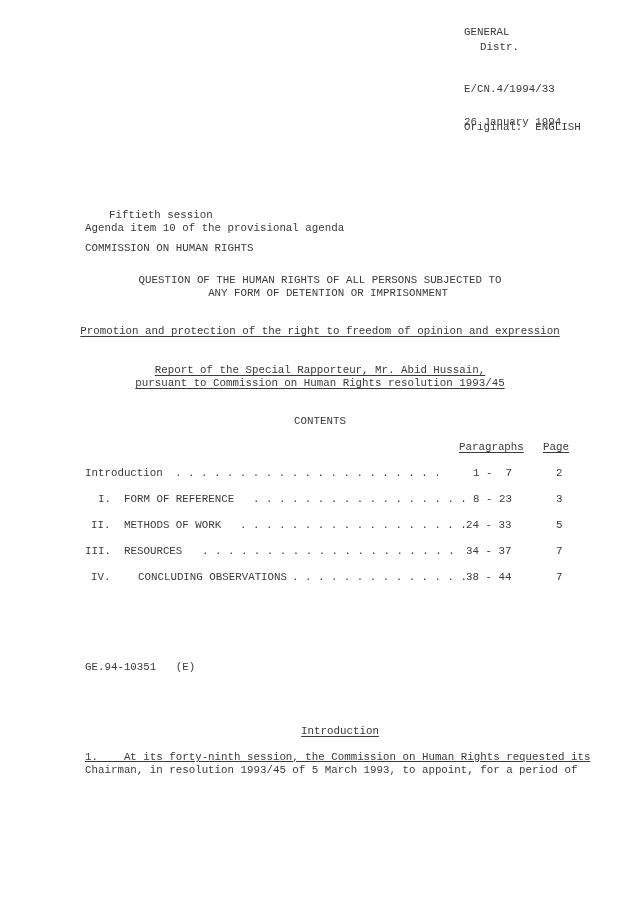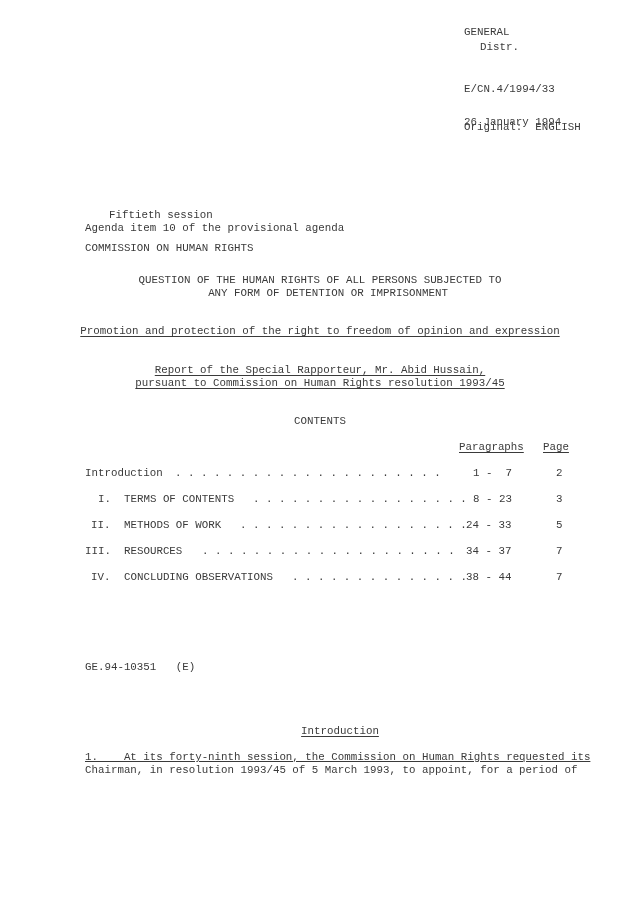--- a/index.html
+++ b/index.html
@@ -40,21 +40,21 @@
 
   <div class="toc-row mono" style="top:467px;">
     <span style="left:0;">Introduction</span>
     <span style="left:90px;">. . . . . . . . . . . . . . . . . . . . .</span>
     <span style="left:388px;">1 -  7</span>
     <span style="left:471px;">2</span>
   </div>
 
   <div class="toc-row mono" style="top:493px;">
     <span style="left:13px;">I.</span>
-    <span style="left:39px;">TERMS OF CONTENTS</span>
+    <span style="left:39px;">FORM OF REFERENCE</span>
     <span style="left:168px;">. . . . . . . . . . . . . . . . .</span>
     <span style="left:388px;">8 - 23</span>
     <span style="left:471px;">3</span>
   </div>
 
   <div class="toc-row mono" style="top:519px;">
     <span style="left:6px;">II.</span>
     <span style="left:39px;">METHODS OF WORK</span>
     <span style="left:155px;">. . . . . . . . . . . . . . . . . .</span>
     <span style="left:381px;">24 - 33</span>
@@ -64,21 +64,21 @@
   <div class="toc-row mono" style="top:545px;">
     <span style="left:0;">III.</span>
     <span style="left:39px;">RESOURCES</span>
     <span style="left:117px;">. . . . . . . . . . . . . . . . . . . .</span>
     <span style="left:381px;">34 - 37</span>
     <span style="left:471px;">7</span>
   </div>
 
   <div class="toc-row mono" style="top:571px;">
     <span style="left:6px;">IV.</span>
-    <span style="left:39px;">CONCLUDING OBSERVATIONS</span>
+    <span style="left:53px;">CONCLUDING OBSERVATIONS</span>
     <span style="left:207px;">. . . . . . . . . . . . . .</span>
     <span style="left:381px;">38 - 44</span>
     <span style="left:471px;">7</span>
   </div>
 
   <div class="abs mono" style="left:85px; top:661px;">GE.94-10351   (E)</div>
 
   <div class="center mono u" style="top:725px; left:20px;">Introduction</div>
   <div class="abs mono" style="left:85px; top:751px;text-decoration:underline;">1.    At its forty-ninth session, the Commission on Human Rights requested its</div>
   <div class="abs mono" style="left:85px; top:764px;">Chairman, in resolution 1993/45 of 5 March 1993, to appoint, for a period of</div>

